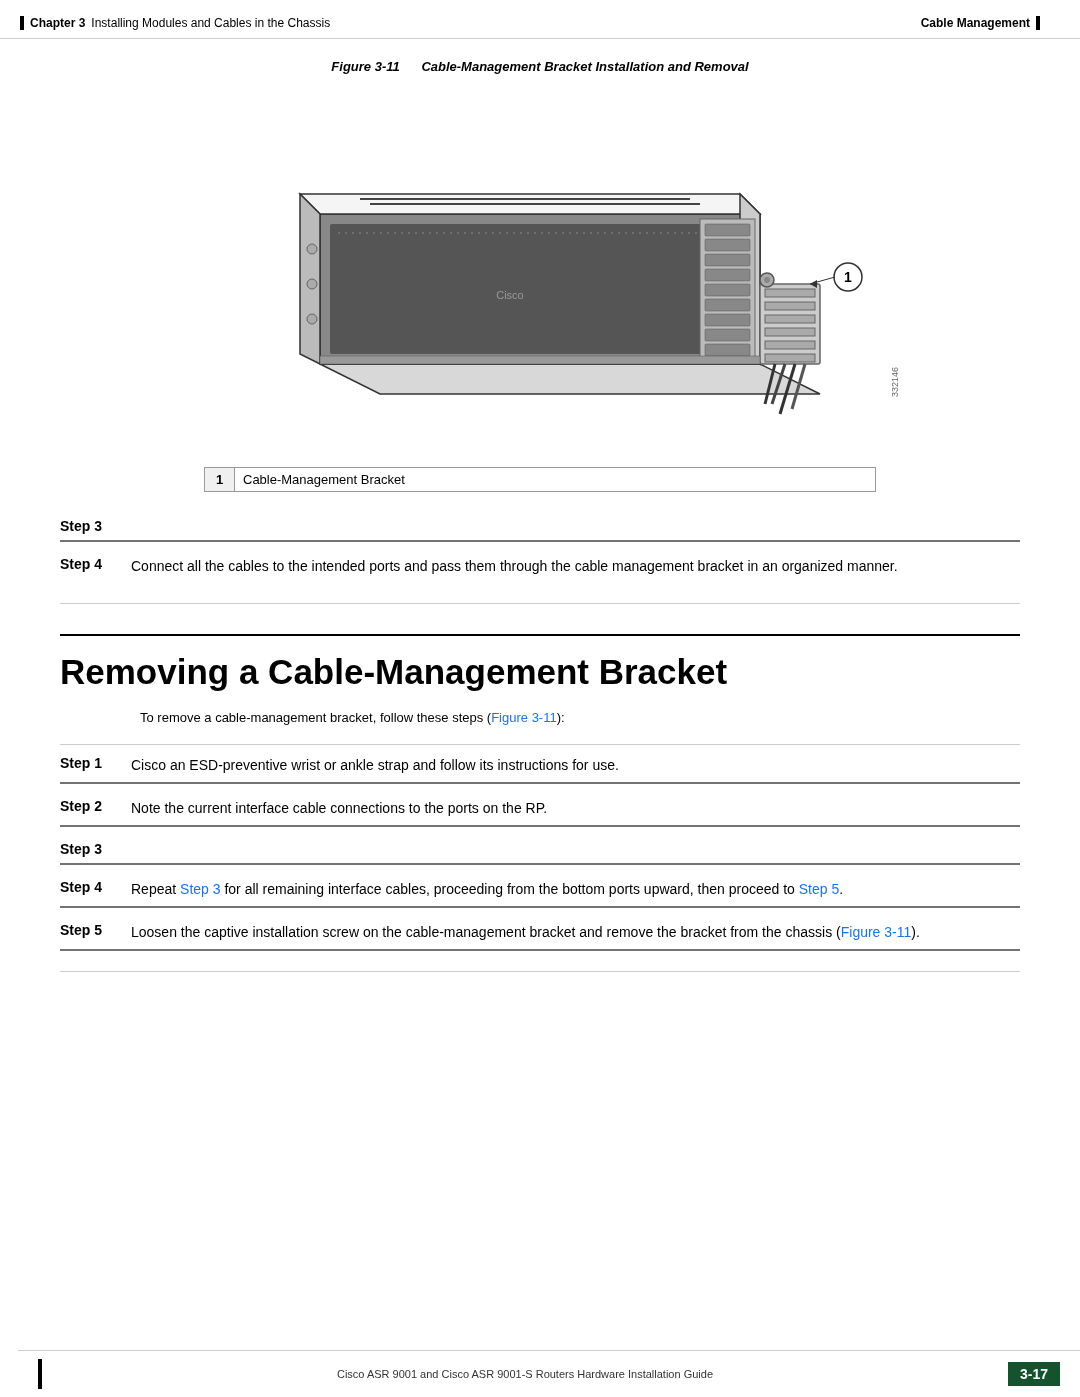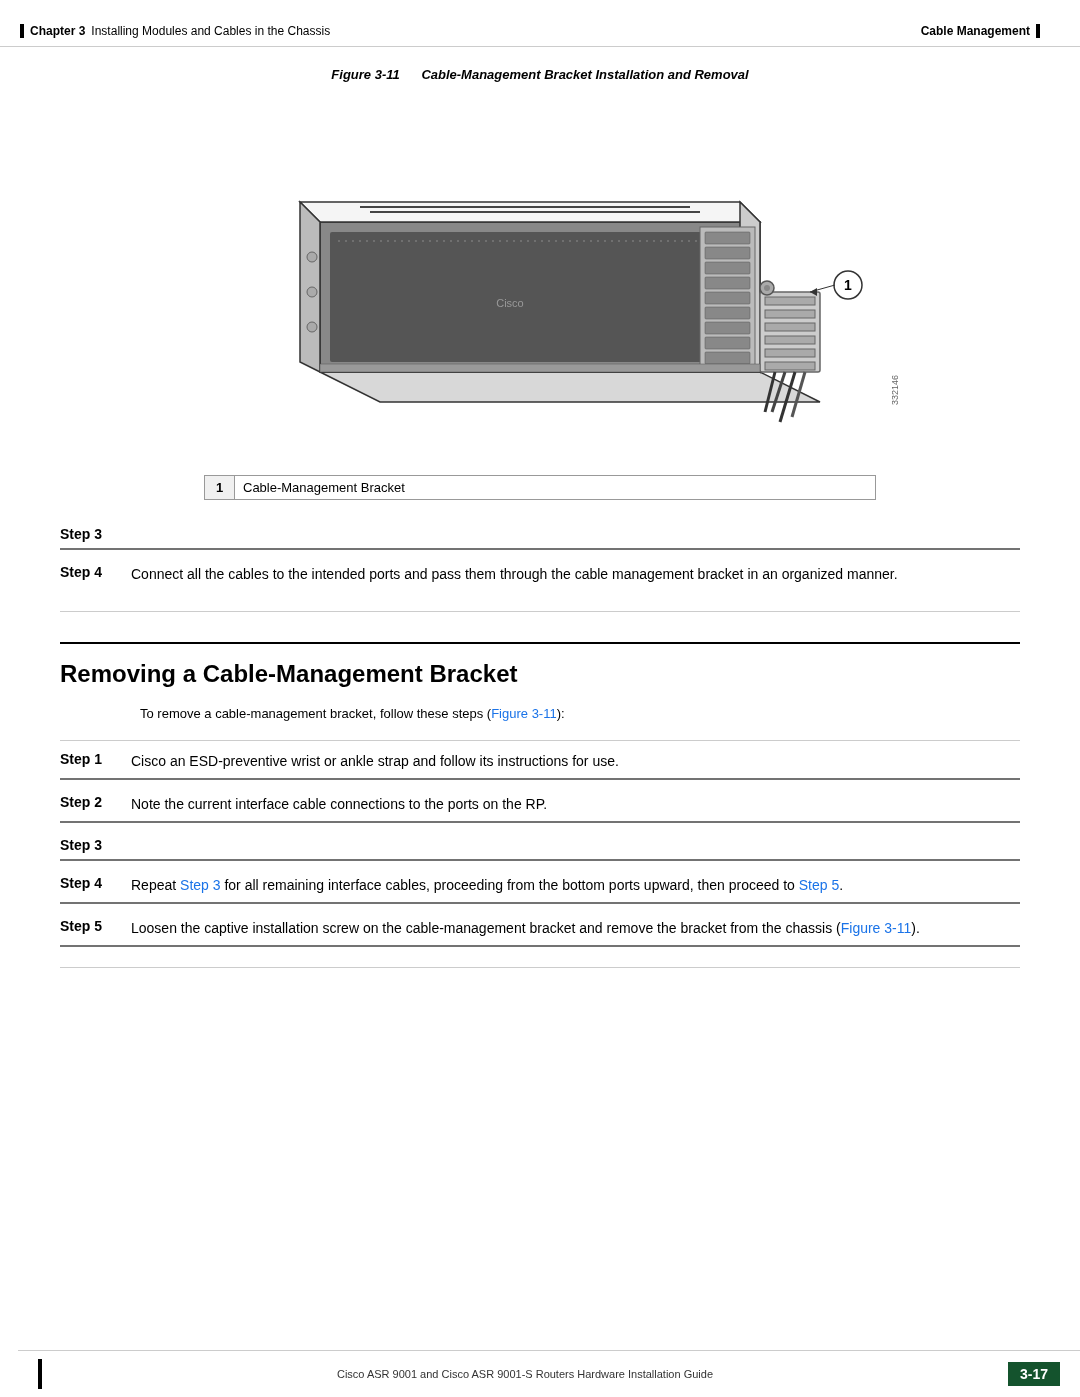--- a/index.html
+++ b/index.html
@@ -11,21 +11,21 @@
       font-size: 14px;
       color: #000;
       position: relative;
     }
 
     
     .header {
       display: flex;
       justify-content: space-between;
       align-items: center;
-      padding: 24px 40px 8px 20px;
+      padding: 16px 40px 8px 20px;
       border-bottom: 1px solid #ccc;
       font-size: 12px;
     }
     .header-left {
       display: flex;
       align-items: center;
       gap: 6px;
     }
     .header-left .bar {
       width: 4px;
@@ -111,21 +111,21 @@
       flex: 1;
       line-height: 1.5;
     }
     .step-link {
       color: #1a73e8;
       text-decoration: none;
     }
 
     
     .section-heading {
-      font-size: 24px;
+      font-size: 35px;
       font-weight: bold;
       margin: 30px 0 16px 0;
       border-top: 2px solid #000;
       padding-top: 16px;
     }
 
     .intro-text {
       margin-bottom: 16px;
       margin-left: 80px;
       font-size: 13px;

